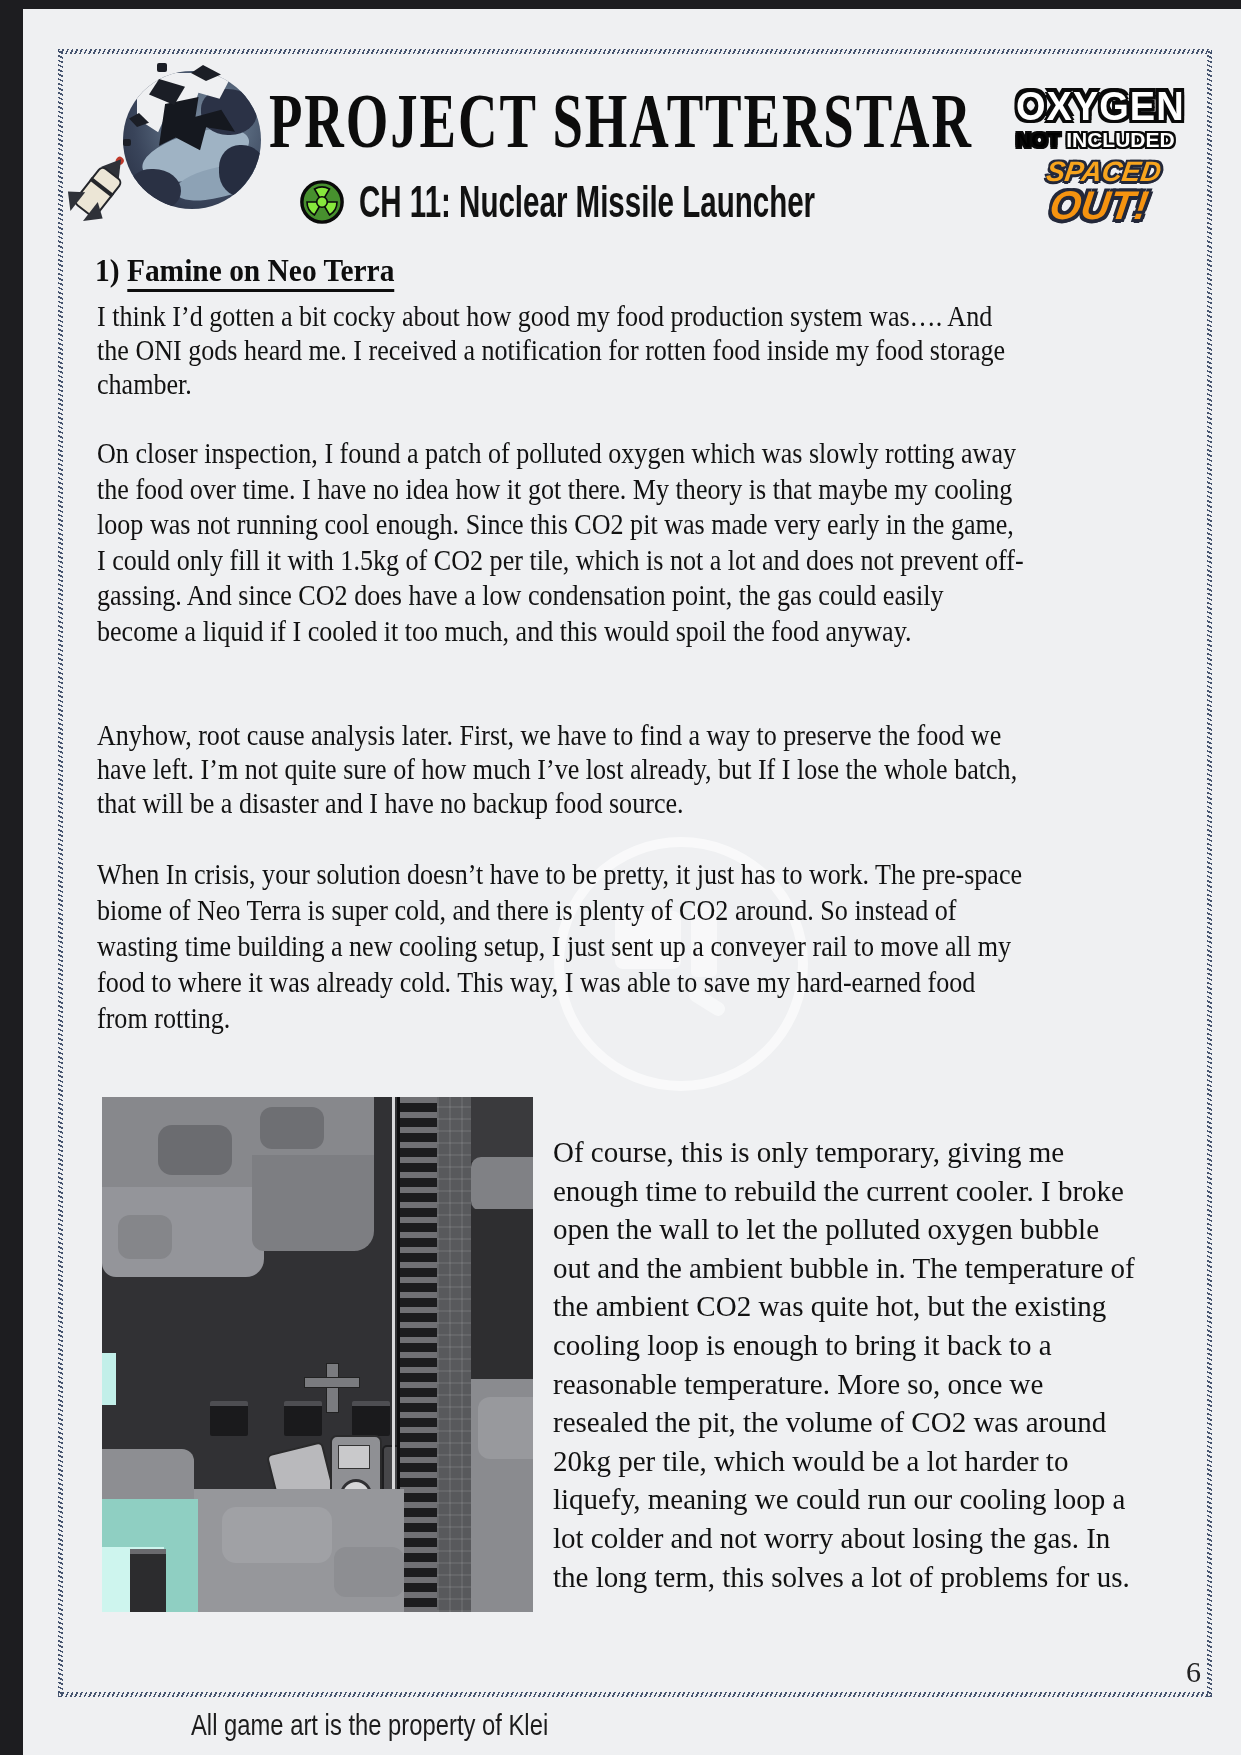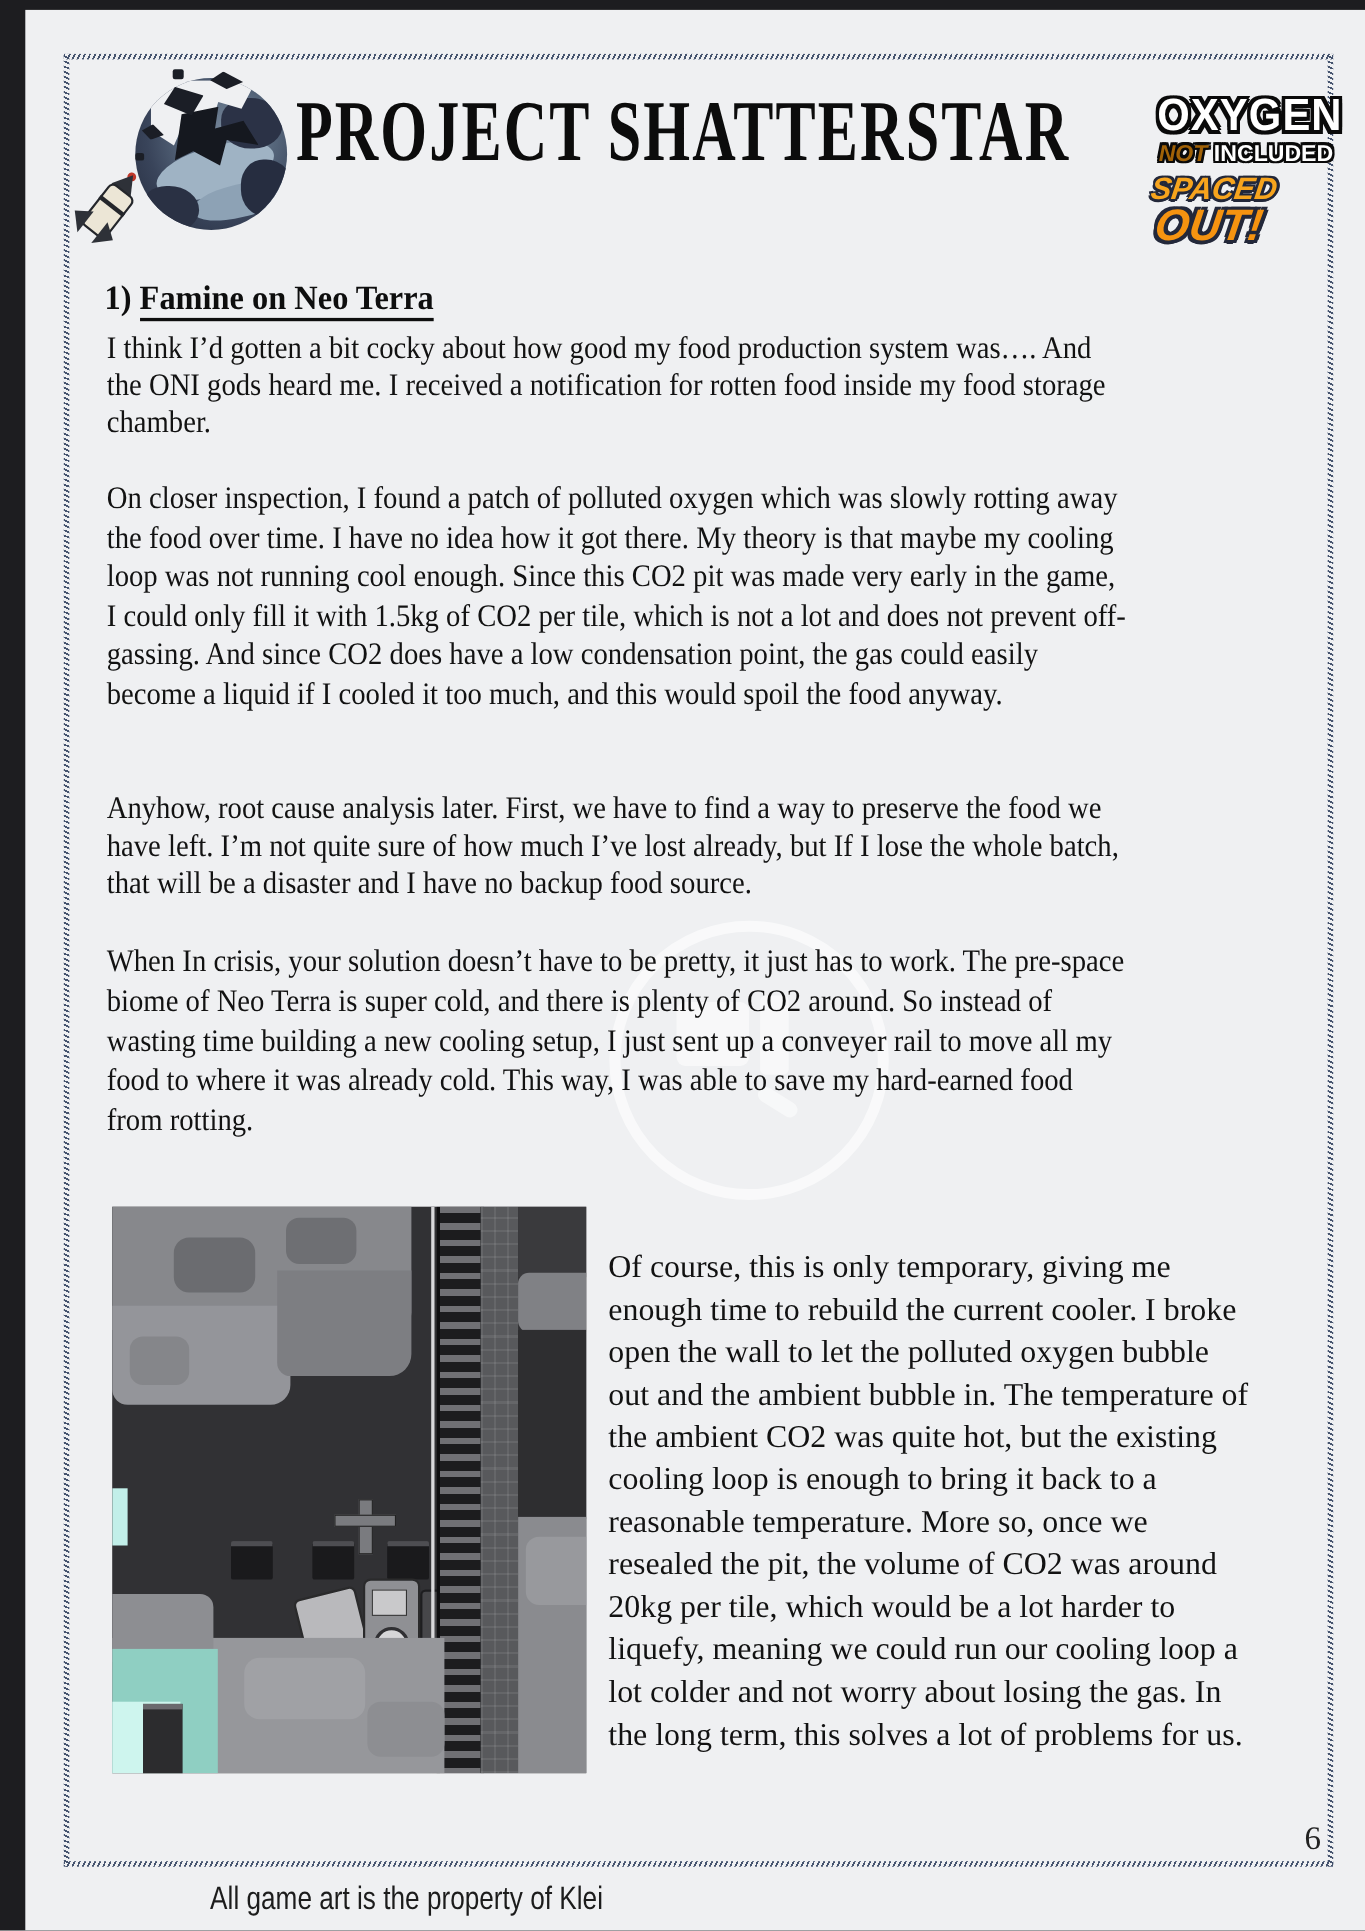--- a/index.html
+++ b/index.html
@@ -27,29 +27,29 @@
   }
   .chapter-row{position:absolute;left:276px;top:170px;display:flex;align-items:center;gap:14px;}
   .chapter-text{
     font-family:"Liberation Sans","DejaVu Sans",sans-serif;font-weight:700;
     font-size:36px;white-space:nowrap;color:#121212;
     transform:scale(.82,1.22);transform-origin:left center;letter-spacing:0px;
   }
   .rad-icon{width:46px;height:46px;flex:0 0 auto;}
 
   
-  .oni-logo{position:absolute;left:993px;top:76px;width:160px;text-align:right;
-    font-family:"Liberation Sans","DejaVu Sans",sans-serif;font-weight:800;line-height:1;margin-left:36px;}
+  .oni-logo{position:absolute;left:993px;top:76px;width:160px;text-align:left;
+    font-family:"Liberation Sans","DejaVu Sans",sans-serif;font-weight:800;line-height:1;}
   .oni-main{
     font-size:38px;color:#fff;letter-spacing:1px;transform:scaleY(1.08);transform-origin:top center;
     text-shadow:-3px -3px 0 #0a0a0a,3px -3px 0 #0a0a0a,-3px 3px 0 #0a0a0a,3px 3px 0 #0a0a0a,0 -3px 0 #0a0a0a,0 3px 0 #0a0a0a,-3px 0 0 #0a0a0a,3px 0 0 #0a0a0a;
   }
   .oni-sub{margin-top:6px;font-size:21px;letter-spacing:0;white-space:nowrap;
     text-shadow:-2px -2px 0 #0a0a0a,2px -2px 0 #0a0a0a,-2px 2px 0 #0a0a0a,2px 2px 0 #0a0a0a,0 2px 0 #0a0a0a,0 -2px 0 #0a0a0a,-2px 0 0 #0a0a0a,2px 0 0 #0a0a0a;}
-  .oni-not{color:#a16207;font-style:italic;}
+  .oni-not{color:#000000;}
   .oni-inc{color:#fff;}
   .spaced-logo{position:absolute;left:1013px;top:150px;width:130px;text-align:center;
     font-family:"Liberation Sans","DejaVu Sans",sans-serif;font-weight:800;font-style:italic;
     transform:skewX(-8deg);line-height:.95;}
   .spaced-l1{font-size:28px;color:#f7a41d;
     text-shadow:-2px -2px 0 #23283a,2px -2px 0 #23283a,-2px 2px 0 #23283a,2px 2px 0 #23283a,0 3px 0 #23283a,3px 0 0 #23283a;}
   .spaced-l2{font-size:40px;color:#f59310;
     text-shadow:-3px -3px 0 #23283a,3px -3px 0 #23283a,-3px 3px 0 #23283a,3px 3px 0 #23283a,0 4px 0 #23283a,4px 0 0 #23283a;}
 
   
@@ -174,20 +174,32 @@
     <div class="tip"></div>
     <div class="nose"></div>
     <div class="body"></div>
     <div class="band"></div>
     <div class="fin-l"></div>
     <div class="fin-r"></div>
   </div>
 
   <div class="title">PROJECT SHATTERSTAR</div>
 
+  <div class="chapter-row">
+    <svg class="rad-icon" viewBox="0 0 40 40">
+      <circle cx="20" cy="20" r="17.5" fill="#47902e" stroke="#0a0a0a" stroke-width="3"></circle>
+      <g fill="#86e83c" stroke="#0a0a0a" stroke-width="1.4">
+        <path d="M20 20 L13.5 8.7 A13 13 0 0 1 26.5 8.7 Z"></path>
+        <path d="M20 20 L13.5 8.7 A13 13 0 0 1 26.5 8.7 Z" transform="rotate(120 20 20)"></path>
+        <path d="M20 20 L13.5 8.7 A13 13 0 0 1 26.5 8.7 Z" transform="rotate(240 20 20)"></path>
+        <circle cx="20" cy="20" r="4.6"></circle>
+      </g>
+    </svg>
+    <div class="chapter-text">CH 11: Nuclear Missile Launcher</div>
+  </div>
 
   <div class="oni-logo">
     <div class="oni-main">OXYGEN</div>
     <div class="oni-sub"><span class="oni-not">NOT</span> <span class="oni-inc">INCLUDED</span></div>
   </div>
   <div class="spaced-logo">
     <div class="spaced-l1">SPACED</div>
     <div class="spaced-l2">OUT!</div>
   </div>
 

